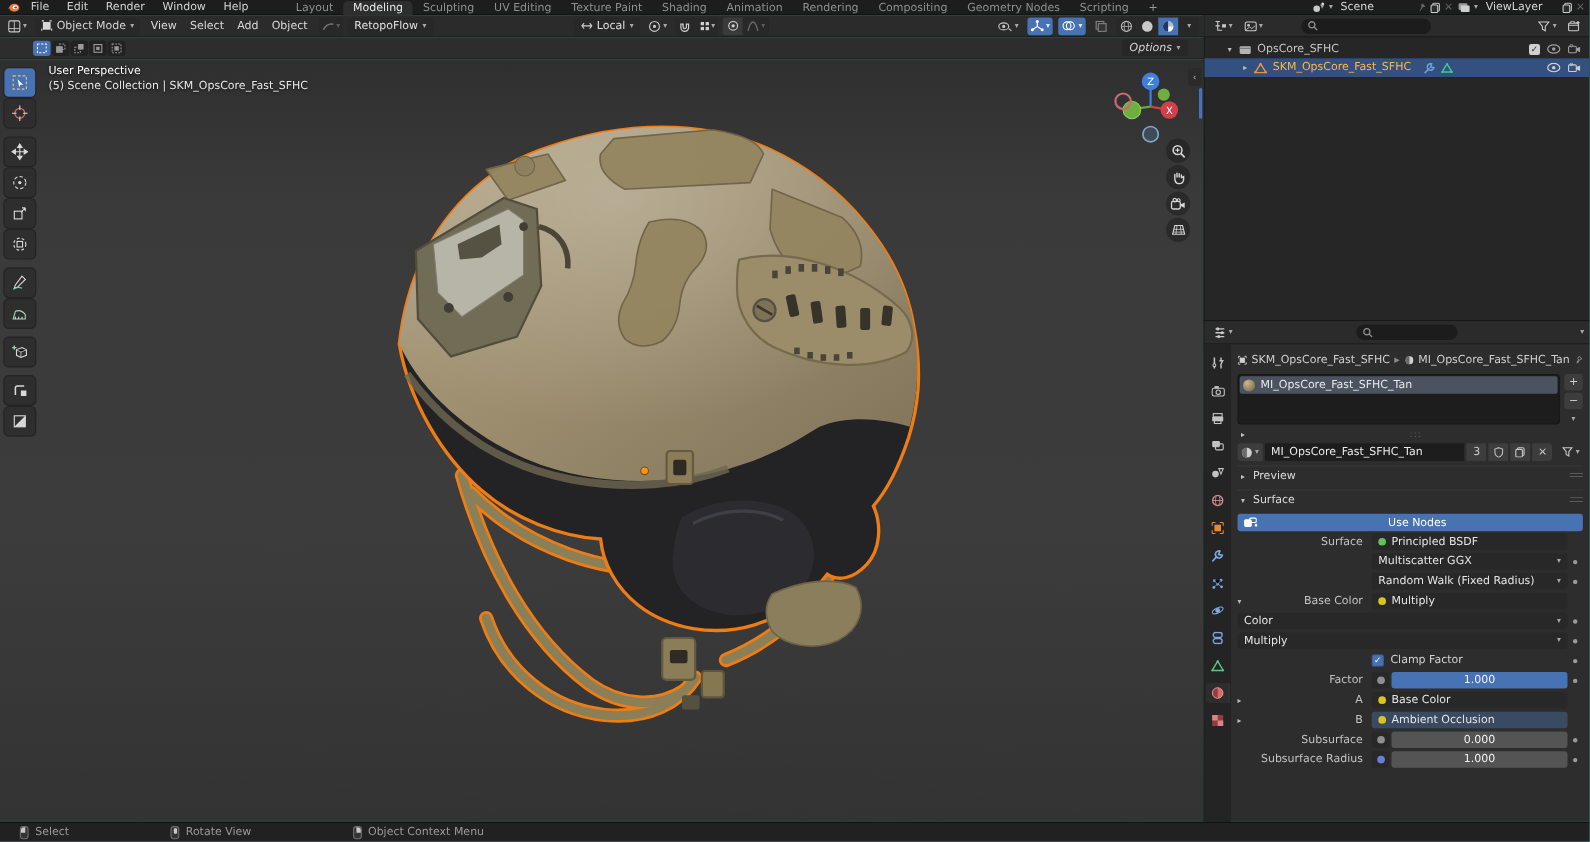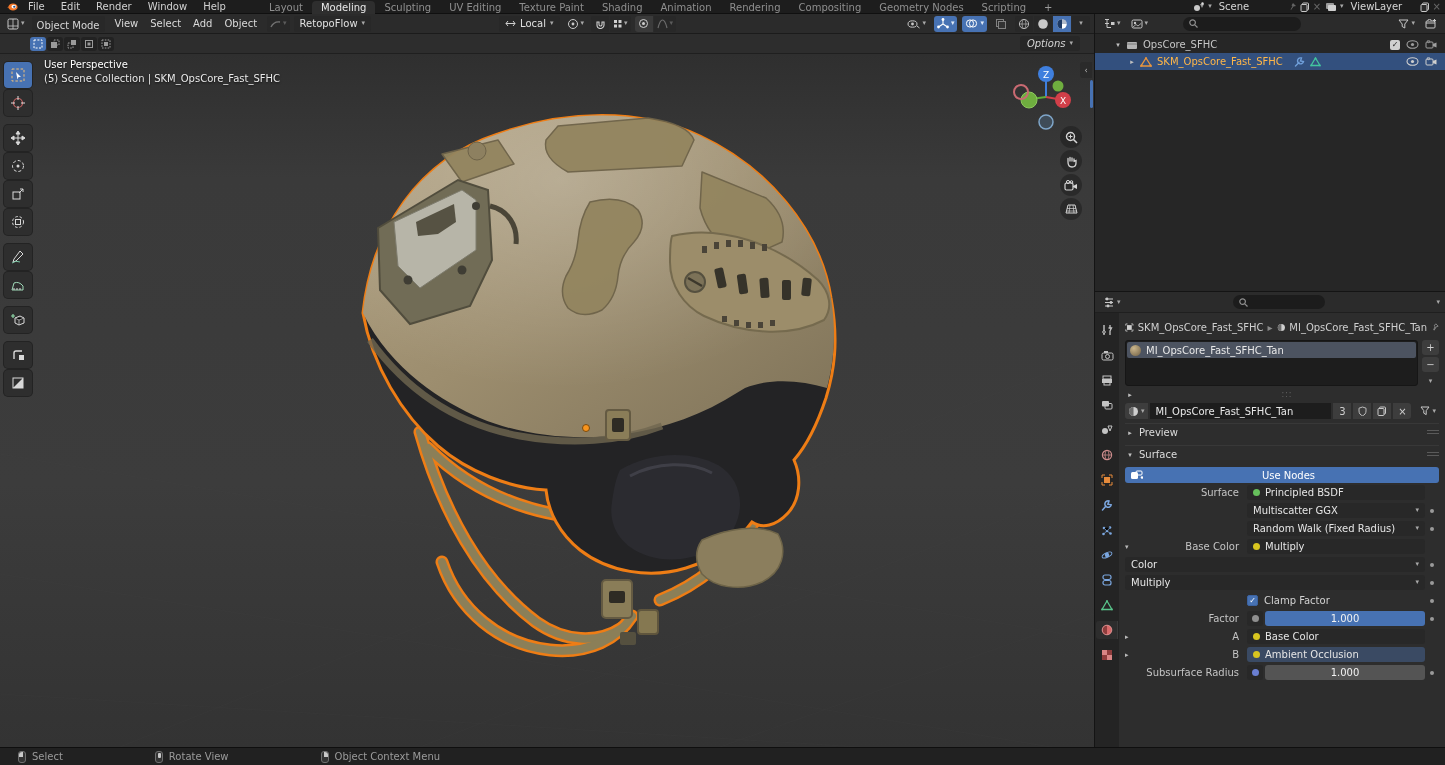--- a/index.html
+++ b/index.html
@@ -25,21 +25,21 @@
   .ibtn.on{background:#4772b3;}
   .ibtn.flat{background:transparent;}
   .btn-group{display:flex;gap:1px;}
   .btn-group .ibtn{border-radius:0;}
   .btn-group .ibtn:first-child{border-radius:3px 0 0 3px;}
   .btn-group .ibtn:last-child{border-radius:0 3px 3px 0;}
   svg{display:block;}
 
   
   .vp-header{position:absolute;left:0;top:14px;width:1094px;height:20px;background:#2b2b2b;display:flex;align-items:center;gap:4px;padding:0 4px;border-bottom:1px solid #1b1b1b;}
-  .mode-dd{display:flex;align-items:center;gap:4px;height:16px;background:#282828;border-radius:3px;padding:0 5px;flex-direction:column;}
+  .mode-dd{display:flex;align-items:center;gap:4px;height:16px;background:#282828;border-radius:3px;padding:0 5px;}
   .hmenu{display:flex;gap:0;}
   .hmenu span{padding:0 6px;color:#dadada;}
   .dd{display:flex;align-items:center;gap:4px;height:16px;background:#282828;border-radius:3px;padding:0 6px;color:#e0e0e0;}
   .vp-right{margin-left:auto;display:flex;align-items:center;gap:5px;}
 
   
   .tool-settings{position:absolute;left:0;top:34px;width:1094px;height:20px;background:#2d2d2d;display:flex;align-items:center;border-bottom:1px solid #1f1f1f;}
   .selmode{display:flex;gap:1px;margin-left:30px;}
   .selmode .ibtn{height:14px;min-width:16px;background:#222;}
   .selmode .ibtn.on{background:#4772b3;}
@@ -1003,20 +1003,31 @@
           <span class="pcaret">▸</span>
           <span class="plabel">B</span>
           <span class="pfield blue-bg">
               <span class="sock yellow"></span>
               <span>Ambient Occlusion</span>
             </span>
           <span class="pdec"></span>
         </div>
         <div class="prow">
           <span class="pcaret"></span>
+          <span class="plabel">Subsurface</span>
+          <span class="socket-pill">
+              <span class="sock gray"></span>
+            </span>
+          <span class="slider">0.000</span>
+          <span class="pdec">
+              <span class="dot"></span>
+            </span>
+        </div>
+        <div class="prow">
+          <span class="pcaret"></span>
           <span class="plabel">Subsurface Radius</span>
           <span class="socket-pill">
               <span class="sock blue"></span>
             </span>
           <span class="slider">1.000</span>
           <span class="pdec">
               <span class="dot"></span>
             </span>
         </div>
       </div>

